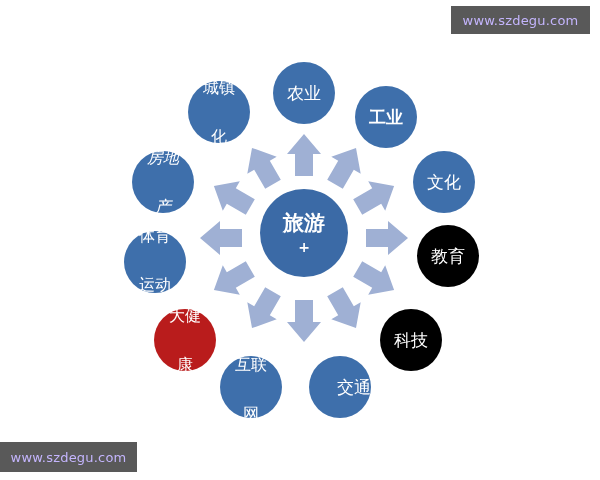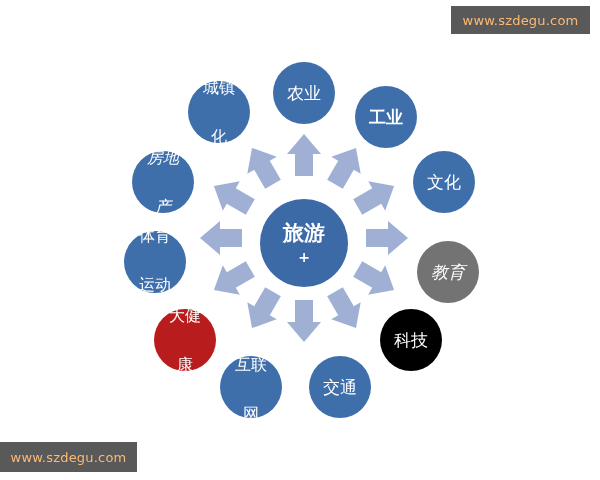--- a/index.html
+++ b/index.html
@@ -16,21 +16,21 @@
   #stage {
     position: relative;
     width: 600px;
     height: 480px;
     background: #ffffff;
   }
   
   .watermark {
     position: absolute;
     background: #595959;
-    color: #fdba74;
+    color: #c4b5fd;
     font-family: "DejaVu Sans", "Liberation Sans", sans-serif;
     font-size: 13px;
     letter-spacing: 0.2px;
     display: flex;
     align-items: center;
     justify-content: center;
     white-space: nowrap;
   }
   #wm-top {
     right: 10px;
@@ -124,27 +124,27 @@
     <div id="nodes-layer">
         <div class="node outer" style="left: 304px; top: 93px; background: rgb(62, 111, 171);">
           <span class="line">农业</span>
         </div>
         <div class="node outer" style="left: 386px; top: 117px; background: rgb(62, 111, 171); font-weight: bold;">
           <span class="line">工业</span>
         </div>
         <div class="node outer" style="left: 444px; top: 182px; background: rgb(62, 111, 171);">
           <span class="line">文化</span>
         </div>
-        <div class="node outer" style="left: 448px; top: 272px; background: #737373; font-style: italic;">
+        <div class="node outer" style="left: 448px; top: 256px; background: #000000;">
           <span class="line">教育</span>
         </div>
         <div class="node outer" style="left: 411px; top: 340px; background: #000000;">
           <span class="line">科技</span>
         </div>
-        <div class="node outer" style="left: 340px; top: 387px; background: rgb(62, 111, 171);">
+        <div class="node outer" style="left: 340px; top: 387px; background: rgb(62, 111, 171); align-items: flex-end;">
           <span class="line">交通</span>
         </div>
         <div class="node outer two-line" style="left: 251px; top: 387px; background: rgb(62, 111, 171); justify-content: space-between;">
           <span class="line">互联</span>
           <span class="line">网</span>
         </div>
         <div class="node outer two-line" style="left: 185px; top: 340px; background: #b91c1c; text-align: right;">
           <span class="line">大健</span>
           <span class="line">康</span>
         </div>
@@ -153,21 +153,21 @@
           <span class="line">运动</span>
         </div>
         <div class="node outer two-line" style="left: 163px; top: 182px; background: rgb(62, 111, 171); font-style: italic;">
           <span class="line">房地</span>
           <span class="line">产</span>
         </div>
         <div class="node outer two-line" style="left: 219px; top: 112px; background: rgb(62, 111, 171);">
           <span class="line">城镇</span>
           <span class="line">化</span>
         </div>
-        <div class="node center" style="left: 304px; top: 243px; background: rgb(59, 106, 166);">
+        <div class="node center" style="left: 304px; top: 233px; background: rgb(59, 106, 166);">
           <span class="line">旅游</span>
           <span class="plus">+</span>
         </div>
       </div>
 
   </div>
 
   <div class="watermark" id="wm-top">www.szdegu.com</div>
 
   <div class="watermark" id="wm-bottom">www.szdegu.com</div>

